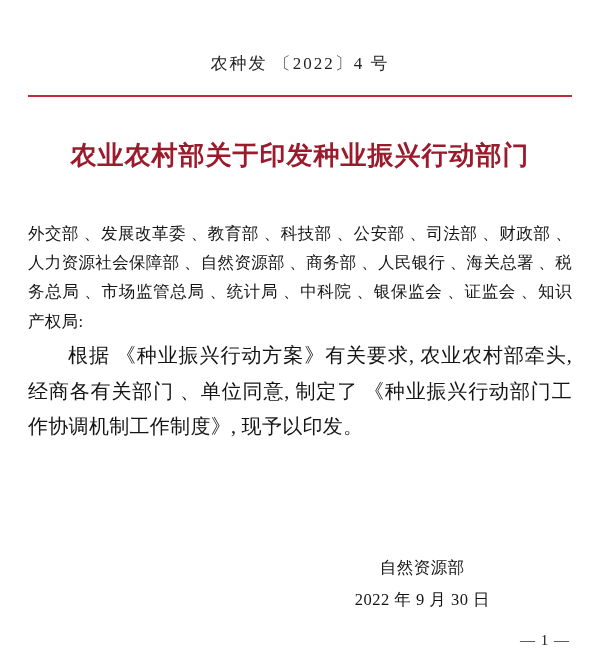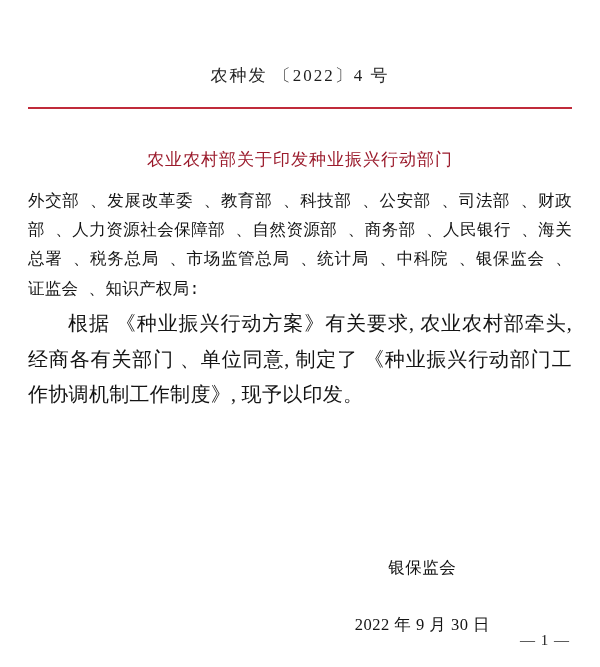--- a/index.html
+++ b/index.html
@@ -12,21 +12,21 @@
     background: #ffffff;
     font-family: "Liberation Serif", "DejaVu Serif", serif;
     color: #1a1a1a;
     overflow: hidden;
   }
   .page {
     position: relative;
     width: 600px;
     height: 667px;
     box-sizing: border-box;
-    padding: 12px 28px;
+    padding: 0 28px;
   }
   
   .doc-number {
     text-align: center;
     font-size: 17px;
     letter-spacing: 2px;
     color: #1f1f1f;
     padding-top: 52px;
     font-family: "Liberation Serif", "DejaVu Serif", serif;
   }
@@ -35,37 +35,36 @@
     margin: 20px 0 0 0;
     height: 2px;
     background: #c02b3a;
     width: 100%;
   }
   
   .title-block {
     margin-top: 36px;
     text-align: center;
     color: #9b1b2c;
-    font-size: 17px;
-    font-weight: normal;
+    font-size: 26px;
+    font-weight: bold;
     line-height: 1.75;
     letter-spacing: 1px;
   }
   .title-line {
     display: block;
   }
   
   .recipients {
-    margin-top: 12px;
+    margin-top: 40px;
     font-size: 16.5px;
     line-height: 1.78;
     text-align: justify;
     color: #141414;
     letter-spacing: 0.3px;
-    font-family: Liberation Mono, monospace;
   }
   
   .body-para {
     margin-top: 2px;
     font-size: 20px;
     line-height: 1.78;
     text-align: justify;
     text-indent: 2em;
     color: #141414;
     letter-spacing: 0.3px;
@@ -75,21 +74,21 @@
     position: absolute;
     right: 110px;
     top: 552px;
     text-align: center;
     font-size: 16.5px;
     line-height: 1.95;
     color: #141414;
     letter-spacing: 0.5px;
   }
   .sig-org { display: block; }
-  .sig-date { display: block; margin-top: 25px; }
+  .sig-date { display: block; }
   
   .page-footer {
     position: absolute;
     right: 30px;
     bottom: 18px;
     font-size: 15px;
     color: #222;
     letter-spacing: 1px;
   }
 </style>
@@ -104,19 +103,19 @@
 
   <div class="title-block">
     <span class="title-line">农业农村部关于印发种业振兴行动部门</span>
   </div>
 
   <div class="recipients">外交部 、发展改革委 、教育部 、科技部 、公安部 、司法部 、财政部 、人力资源社会保障部 、自然资源部 、商务部 、人民银行 、海关总署 、税务总局 、市场监管总局 、统计局 、中科院 、银保监会 、证监会 、知识产权局:</div>
 
   <div class="body-para">根据 《种业振兴行动方案》有关要求, 农业农村部牵头, 经商各有关部门 、单位同意, 制定了 《种业振兴行动部门工作协调机制工作制度》, 现予以印发。</div>
 
   <div class="signature">
-    <span class="sig-org">银保监会</span>
+    <span class="sig-org">自然资源部</span>
     <span class="sig-date">2022 年 9 月 30 日</span>
   </div>
 
   <div class="page-footer">— 1 —</div>
 
 </div>
 
 </body></html>

